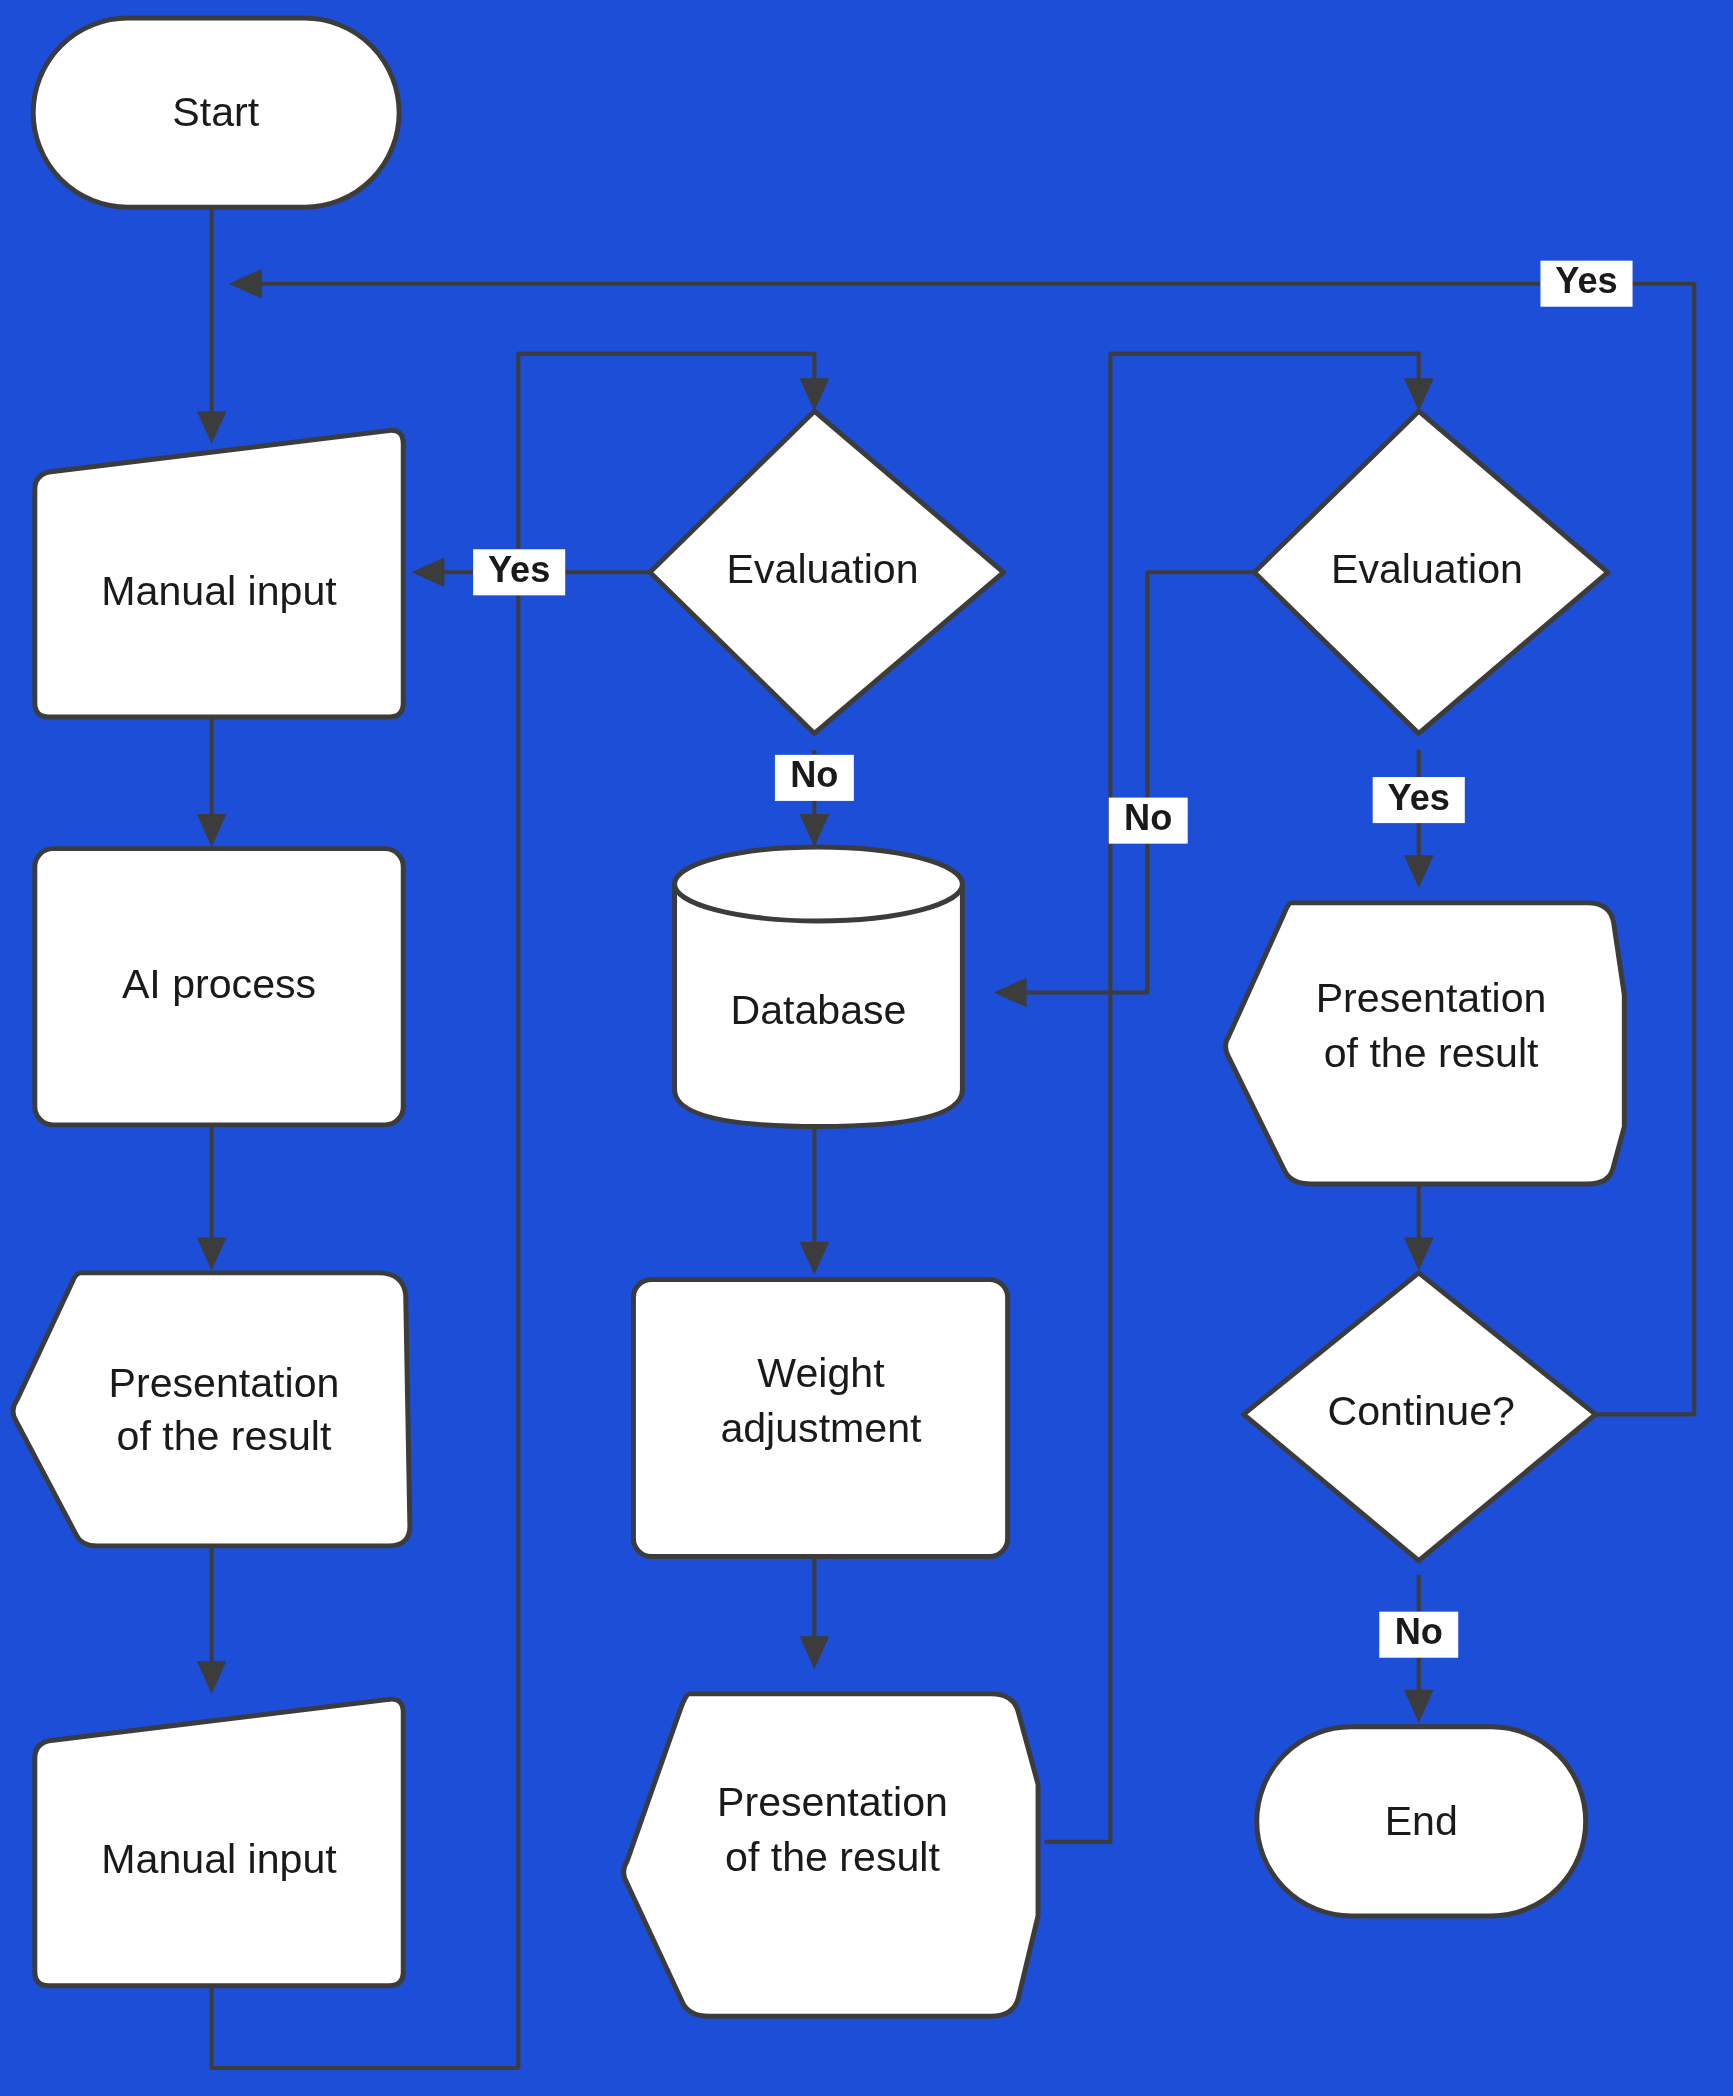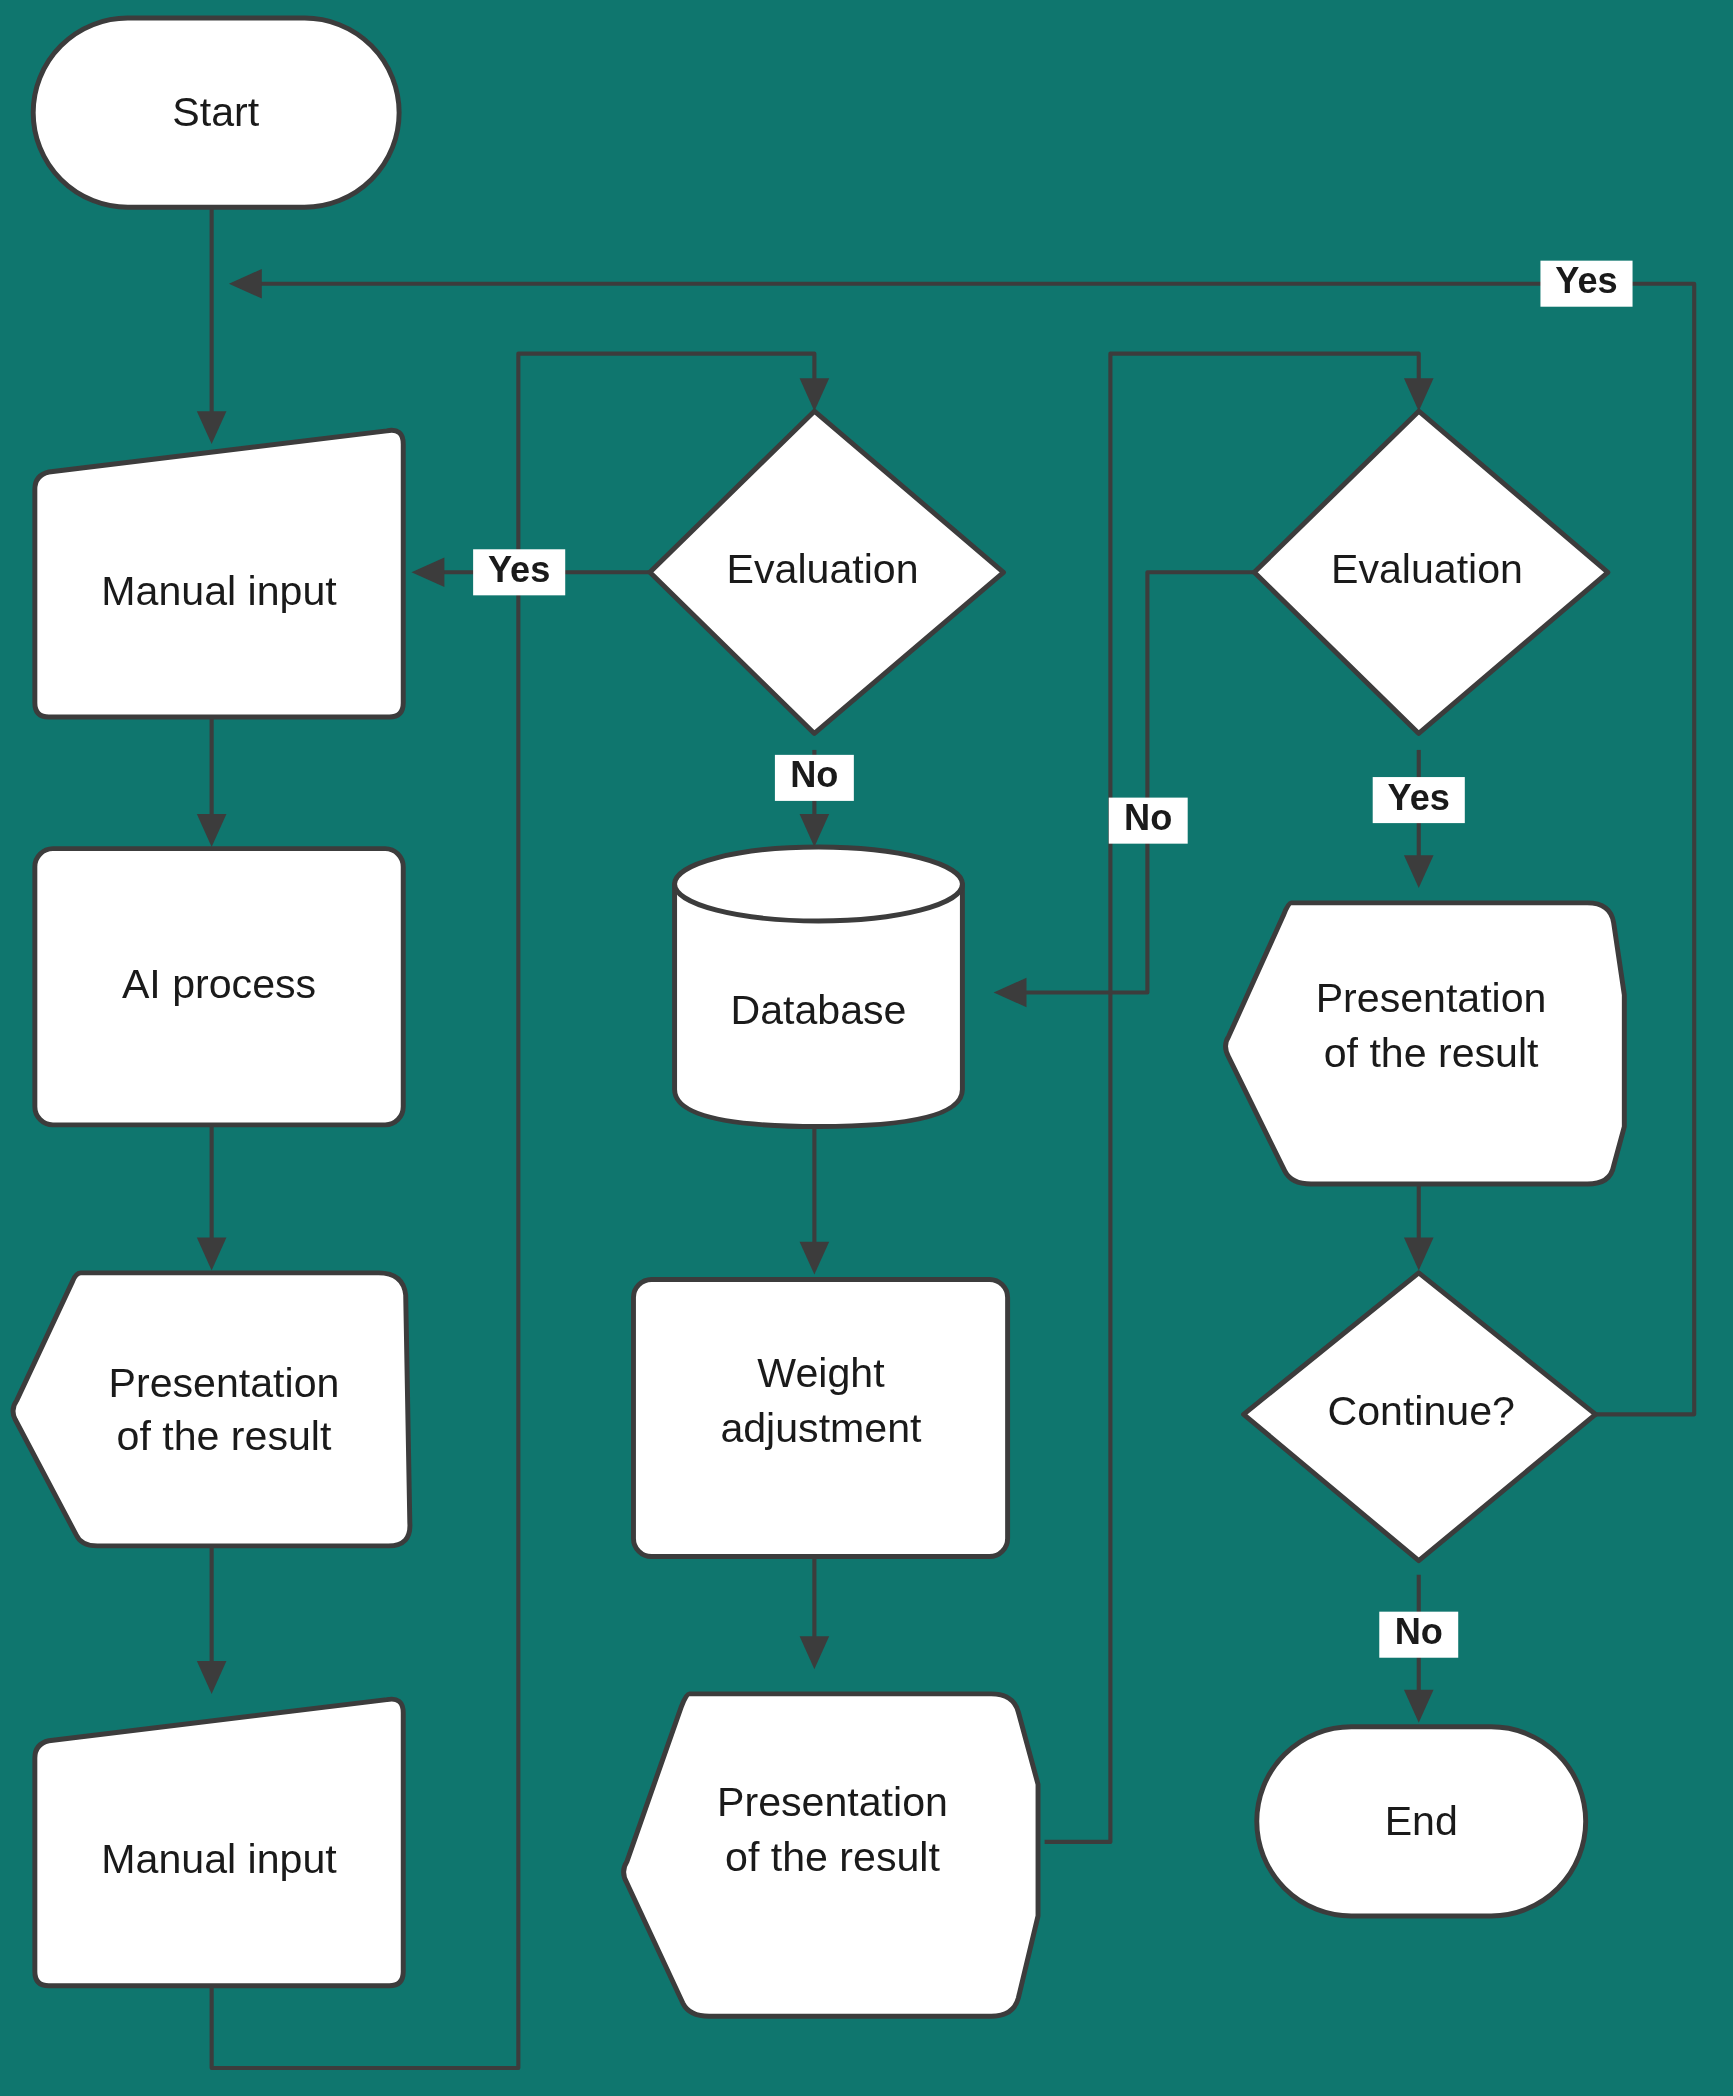--- a/index.html
+++ b/index.html
@@ -7,21 +7,21 @@
     padding: 0;
     background: #ffffff;
   }
   body {
     font-family: "Liberation Sans", sans-serif;
   }
   #flowchart-root {
     position: relative;
     width: 1734px;
     height: 2096px;
-    background: #0f766e;
+    background: #1d4ed8;
     overflow: hidden;
   }
   svg#diagram {
     display: block;
     width: 1734px;
     height: 2096px;
   }
   .shape {
     fill: #ffffff;
     stroke: #3c3c3c;

